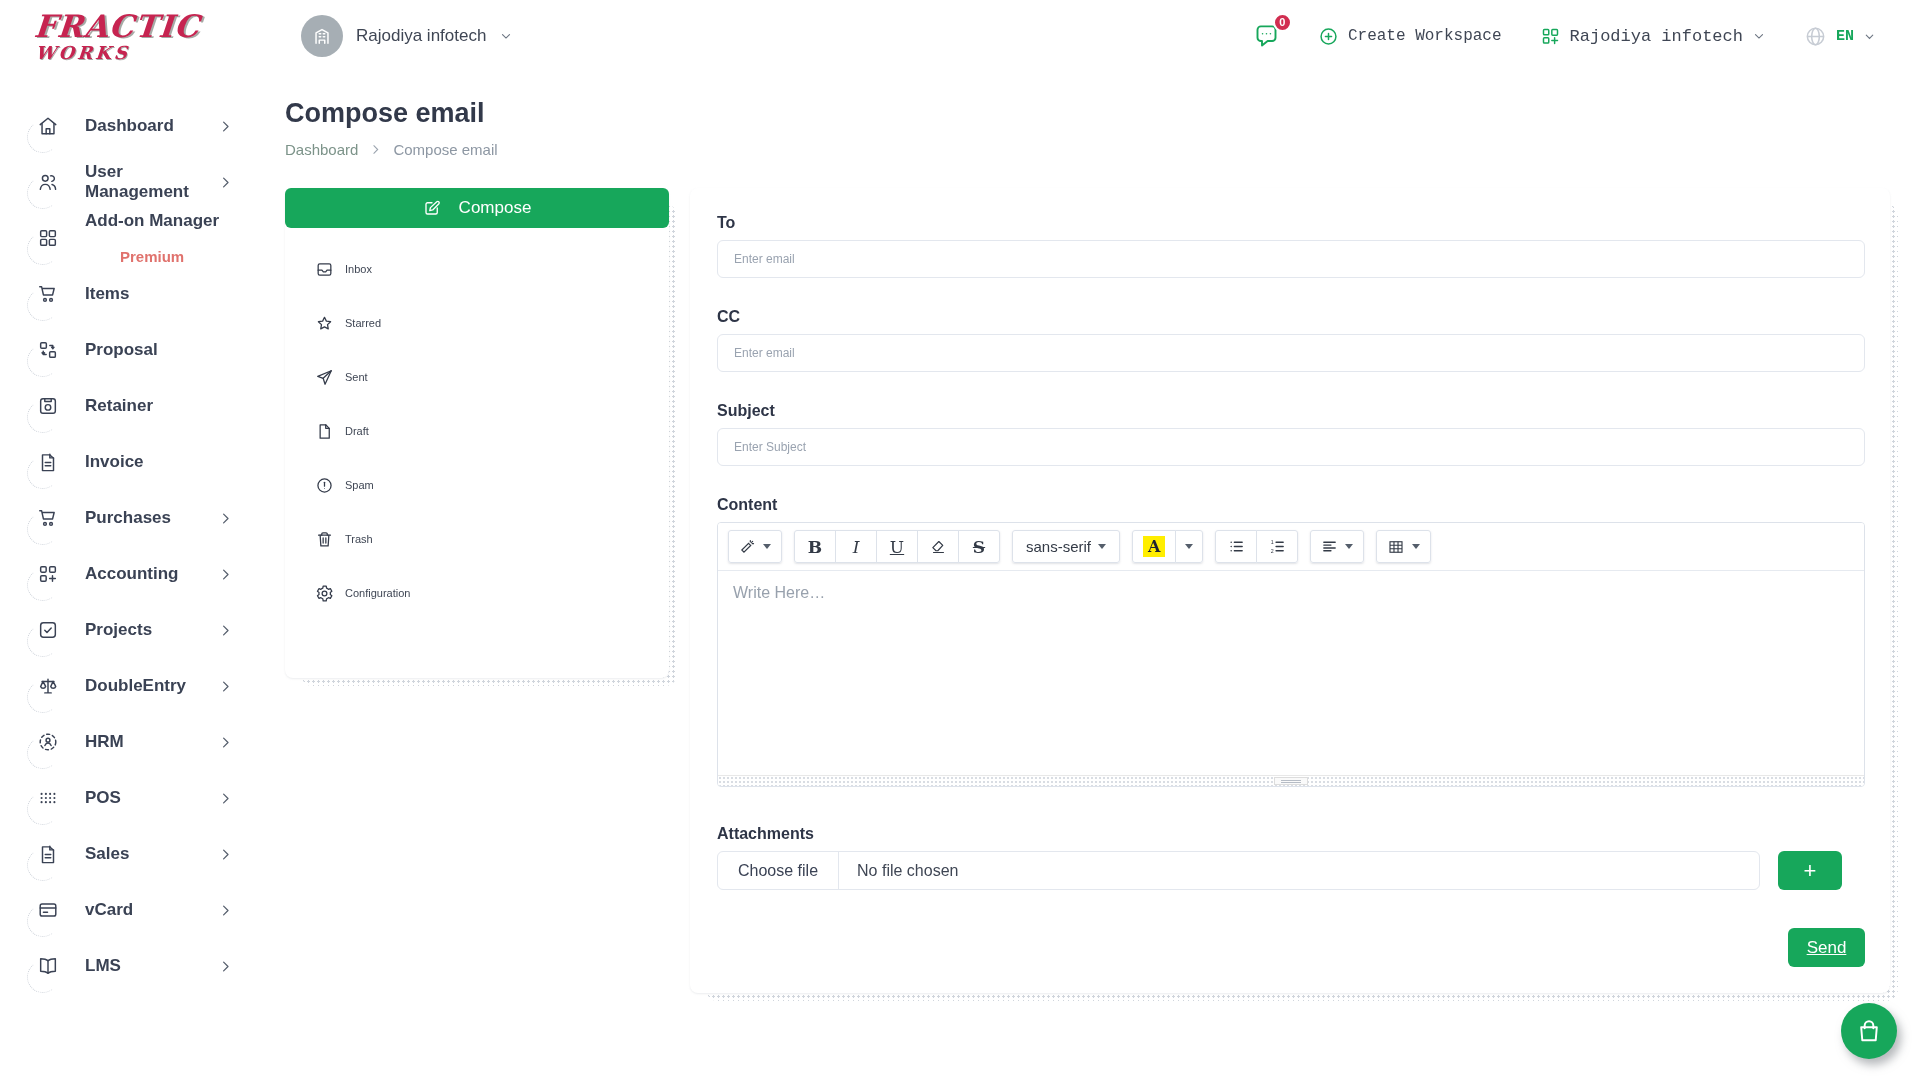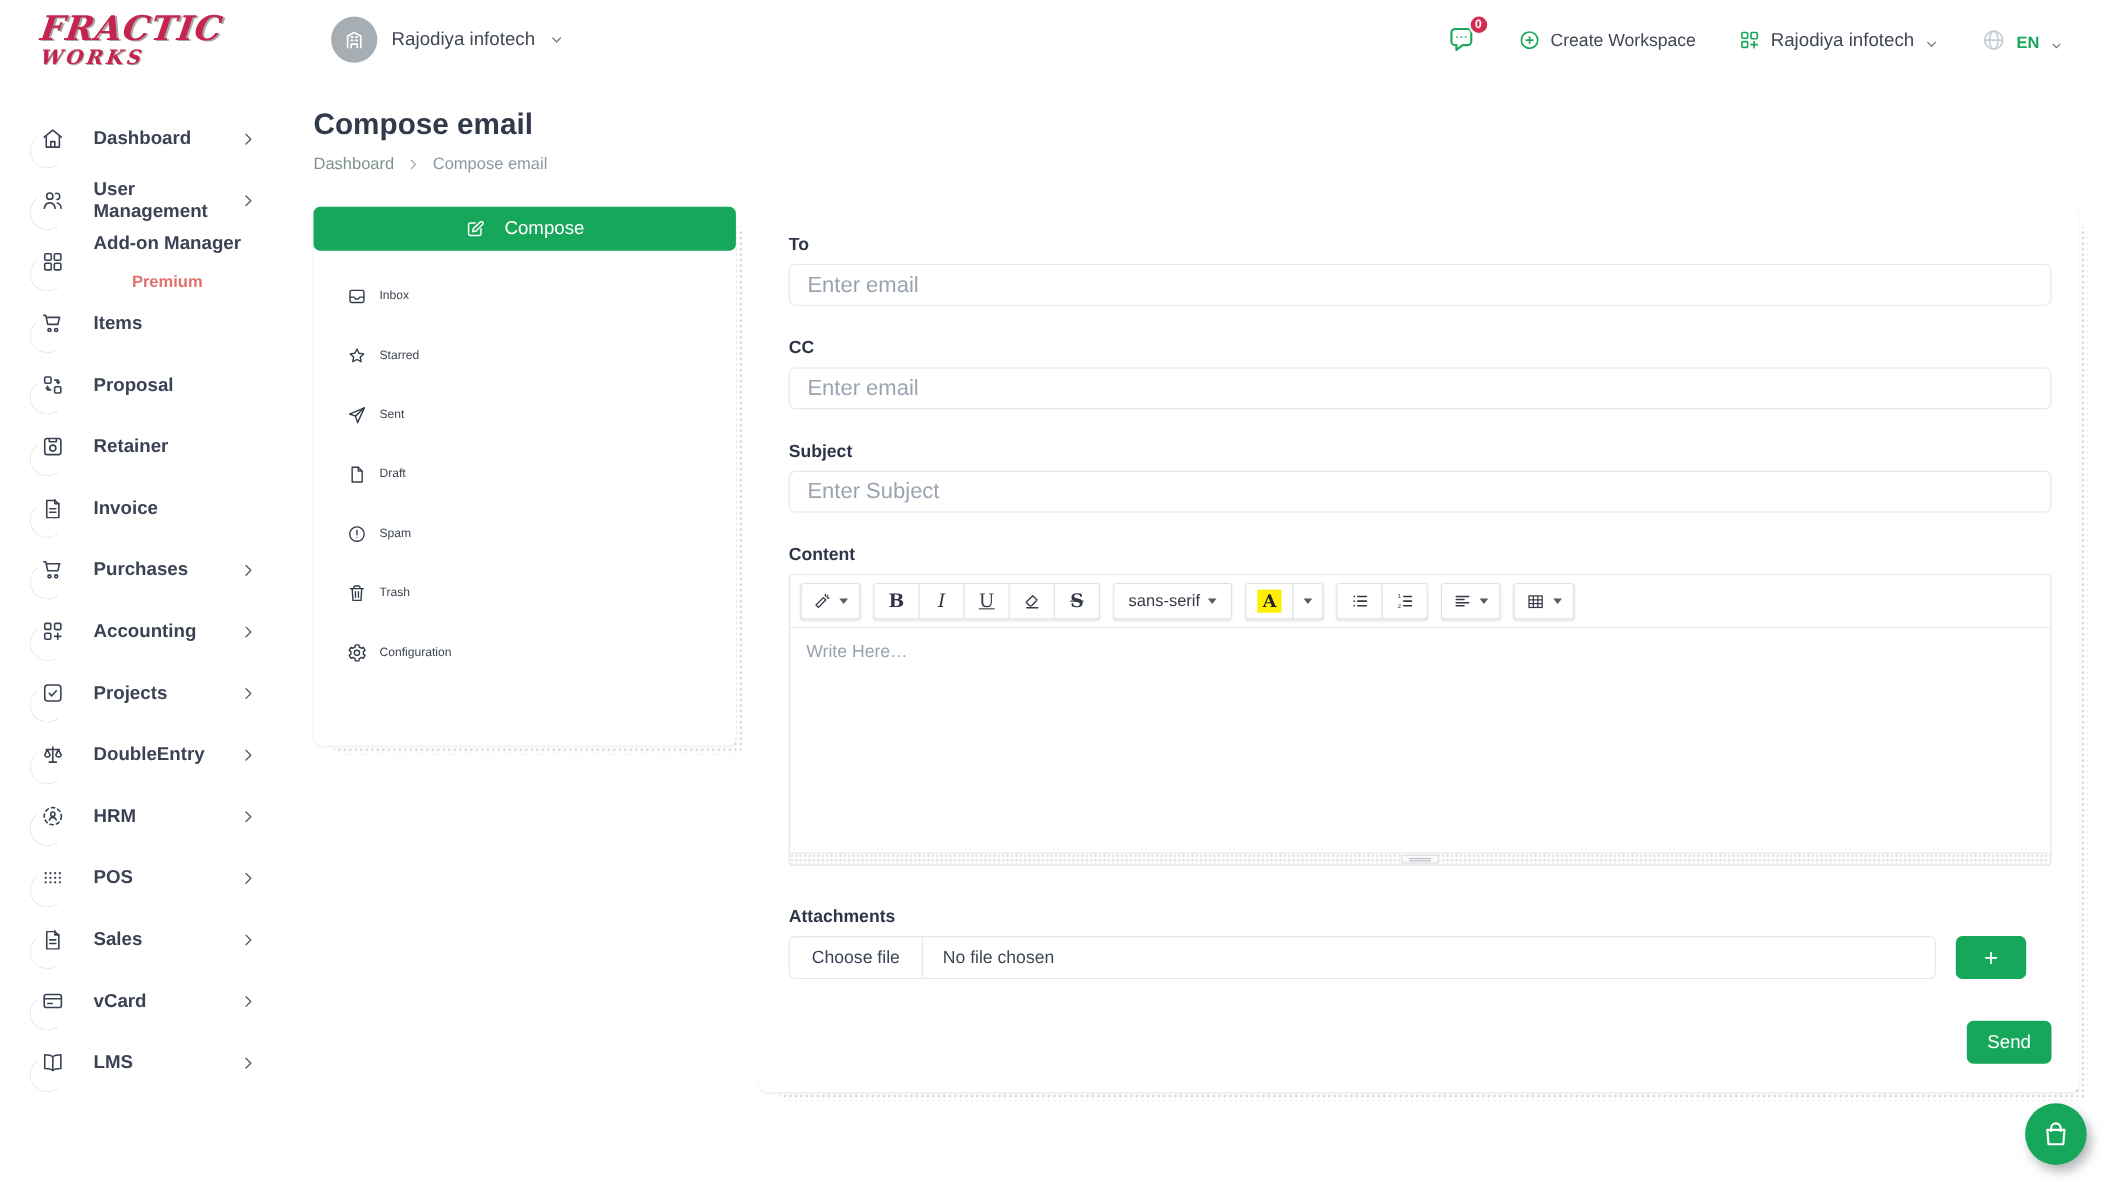--- a/index.html
+++ b/index.html
@@ -36,21 +36,21 @@
   .avatar{ width:42px; height:42px; border-radius:50%; background:#a6aeb4; display:flex; align-items:center; justify-content:center; color:#fff; }
   .ws-name{ font-size:17px; color:#3f4654; }
   .caret{ color:#6d7683; }
   .header-right{ margin-left:auto; display:flex; align-items:center; gap:38px; }
   .chat-btn{ position:relative; cursor:pointer; color:#17a75b; }
   .chat-badge{
     position:absolute; top:-10px; right:-12px; min-width:19px; height:19px; padding:0 4px;
     background:#d12d50; border:2px solid #fff; border-radius:50%;
     color:#fff; font-size:11px; font-weight:700; display:flex; align-items:center; justify-content:center;
   }
-  .hdr-item{ display:flex; align-items:flex-end; gap:9px; cursor:pointer; font-size:16px; color:#3f4654; }
+  .hdr-item{ display:flex; align-items:center; gap:9px; cursor:pointer; font-size:16px; color:#3f4654;font-family:Liberation Mono, monospace; }
   .hdr-item .grn{ color:#17a75b; }
   .lang-en{ color:#17a75b; font-weight:700; font-size:15px; }
   .globe{ color:#c7ccd4; }
 
   
   aside{ position:absolute; left:0; top:72px; width:257px; padding-top:26px; background:#fff; }
   .nav-item{ position:relative; display:flex; align-items:center; height:56px; padding:0 24px 0 37px; cursor:pointer; }
   .nav-ico{ width:22px; height:22px; margin-right:26px; color:#3a4254; position:relative; flex:0 0 22px; }
   .nav-ico::after{
     content:""; position:absolute; width:30px; height:30px; left:-10px; top:6px; border-radius:50%;
@@ -79,21 +79,21 @@
   .folder-list{ list-style:none; padding:14px 0 0 30px; }
   .folder-item{ display:flex; align-items:center; gap:11px; height:54px; font-size:11px; color:#3f4654; cursor:pointer; }
   .folder-item .f-ico{ color:#343b4a; }
 
   
   .form-card{ flex:1; min-height:772px; border-radius:8px; padding:26px 25px 26px 27px; box-shadow:0 1px 2px rgba(150,155,165,.18); }
   .field{ margin-bottom:30px; }
   .f-label{ display:block; font-size:16px; font-weight:700; color:#2e3547; margin-bottom:8px; }
   .text-input{
     width:100%; height:38px; border:1px solid #e3e7ee; border-radius:6px; padding:0 16px;
-    font-family:inherit; font-size:20px; color:#3a4254; outline:none; background:#fff;
+    font-family:inherit; font-size:12px; color:#3a4254; outline:none; background:#fff;
   }
   .text-input::placeholder{ color:#9aa3b0; }
 
   
   .editor{ border:1px solid #dde2ea; border-radius:4px; overflow:hidden; }
   .toolbar{ display:flex; gap:12px; padding:7px 10px; border-bottom:1px solid #e6eaf0; background:#fff; }
   .btn-group{ display:flex; border-radius:3px; box-shadow:0 1px 2px rgba(140,145,155,.25); }
   .tb-btn{
     height:33px; min-width:42px; padding:0 10px; background:#fff; border:1px solid #dde2ea; margin-left:-1px;
     display:flex; align-items:center; justify-content:center; gap:7px; cursor:pointer; color:#333a46; font-family:inherit; font-size:15px;
@@ -118,21 +118,21 @@
   .grip i{ display:block; width:20px; height:1px; background:#b6bcc5; }
 
   
   .attach-row{ display:flex; gap:18px; align-items:flex-start; }
   .file-box{ width:1043px; height:39px; border:1px solid #e3e7ee; border-radius:6px; display:flex; align-items:center; background:#fff; cursor:pointer; overflow:hidden; }
   .file-choose{ padding:0 20px; height:100%; display:flex; align-items:center; border-right:1px solid #e3e7ee; font-size:16px; color:#3a4254; white-space:nowrap; }
   .file-status{ padding-left:18px; font-size:16px; color:#3f4654; }
   .add-btn{ width:64px; height:39px; border:none; border-radius:6px; background:#17a75b; color:#fff; font-size:22px; font-family:inherit; cursor:pointer; line-height:1; }
 
   .send-row{ display:flex; justify-content:flex-end; margin-top:38px; }
-  .send-btn{ min-width:77px; height:39px; border:none; border-radius:6px; background:#17a75b; color:#fff; font-size:17px; font-family:inherit; padding:0 18px; cursor:pointer; }
+  .send-btn{ min-width:77px; height:39px; border:none; border-radius:6px; background:#17a75b; color:#fff; font-size:17px; font-family:inherit; padding:0 18px; cursor:pointer;text-decoration:underline; }
 
   
   .fab{
     position:absolute; right:23px; bottom:21px; width:56px; height:56px; border-radius:50%; border:none;
     background:#17a75b; color:#fff; display:flex; align-items:center; justify-content:center; cursor:pointer;
     box-shadow:4px 6px 10px rgba(120,125,132,.55);
   }
 </style>
 </head>
 <body>

